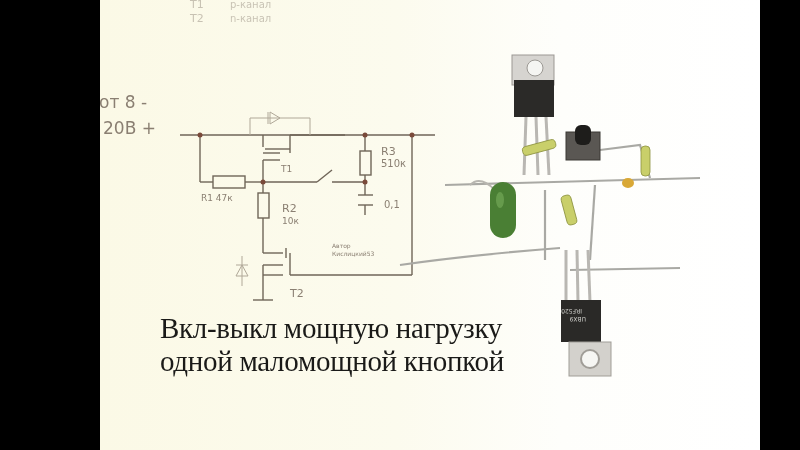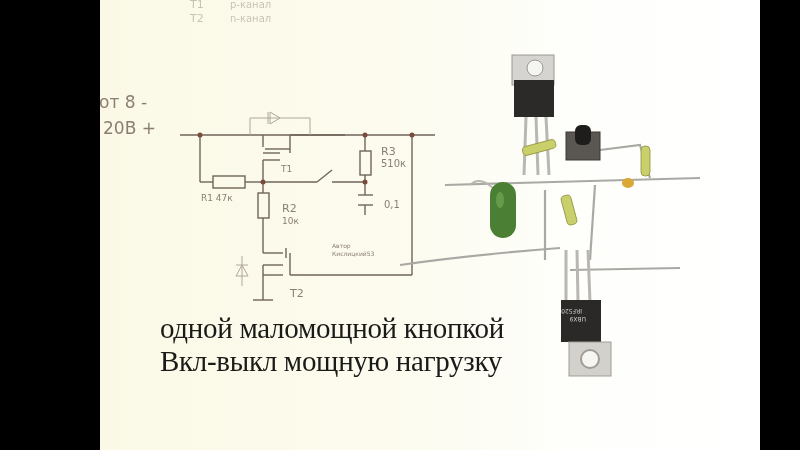--- a/index.html
+++ b/index.html
@@ -159,15 +159,15 @@
       <rect x="561" y="300" width="40" height="42" fill="#2a2927"></rect>
       <rect x="569" y="342" width="42" height="34" fill="#d3d1cc" stroke="#a09d97"></rect>
       <circle cx="590" cy="359" r="9" fill="#f6f6f3" stroke="#a09d97" stroke-width="2"></circle>
       <text x="582" y="335" font-size="6" fill="#cfcfcb" transform="rotate(180 582 322)">IRF520</text>
       <text x="578" y="327" font-size="6" fill="#cfcfcb" transform="rotate(180 582 322)">UBX9</text>
     </g>
   </svg>
 </div>
 
 <div class="caption">
+  <div>Вкл-выкл мощную нагрузку</div>
   <div>одной маломощной кнопкой</div>
-  <div>Вкл-выкл мощную нагрузку</div>
 </div>
 
 </body></html>

